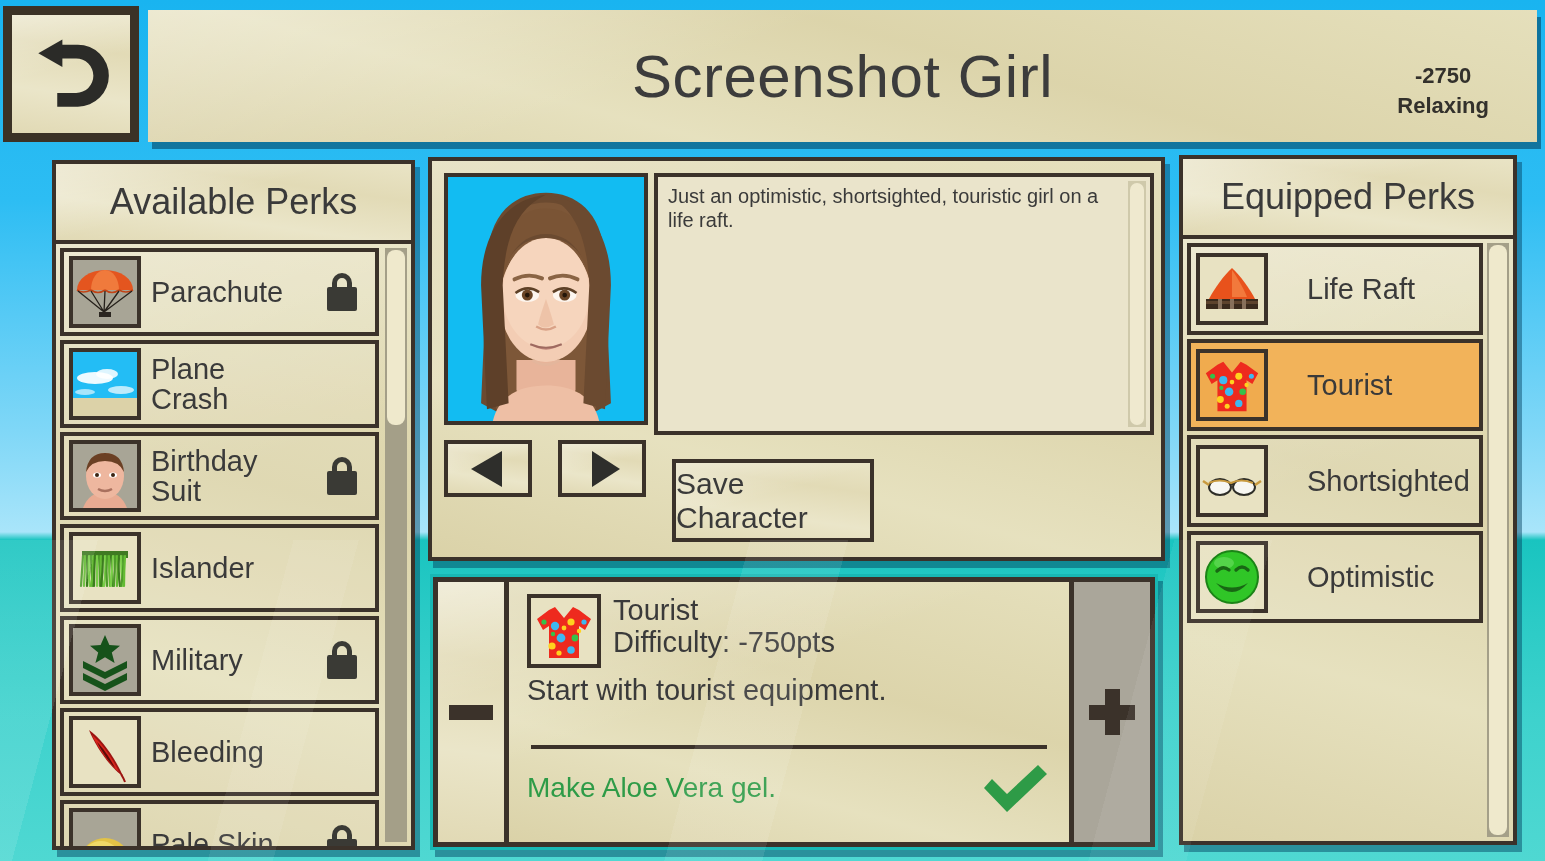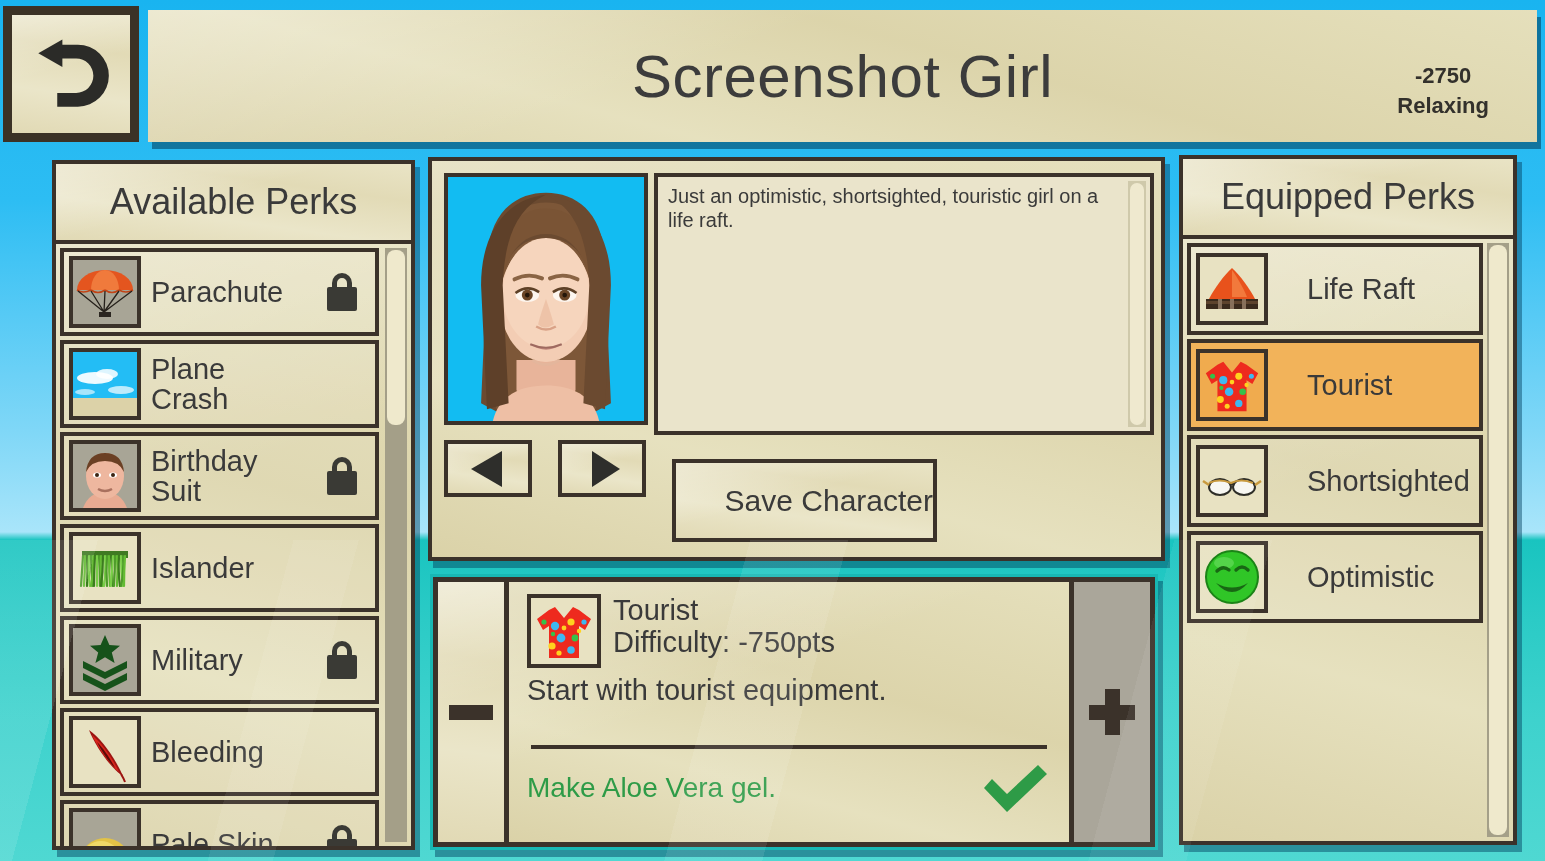--- a/index.html
+++ b/index.html
@@ -190,21 +190,21 @@
     width: 88px; height: 57px;
     border: 4px solid #3b322a;
     display: flex; align-items: center; justify-content: center;
     cursor: pointer;
   }
   #arrow-prev { left: 12px; }
   #arrow-next { left: 126px; }
   .arrow-btn svg { width: 44px; height: 42px; }
   #save-char-btn {
     position: absolute; left: 240px; top: 298px;
-    width: 265px; height: 83px;
+    width: 202px; height: 83px;
     border: 4px solid #3b322a;
     display: flex; align-items: center; justify-content: flex-end;
     font-size: 30px; color: #3a3a3a;
     cursor: pointer;
   }
 
   
   #detail-panel {
     position: absolute; left: 430px; top: 574px;
     width: 728px; height: 276px;

